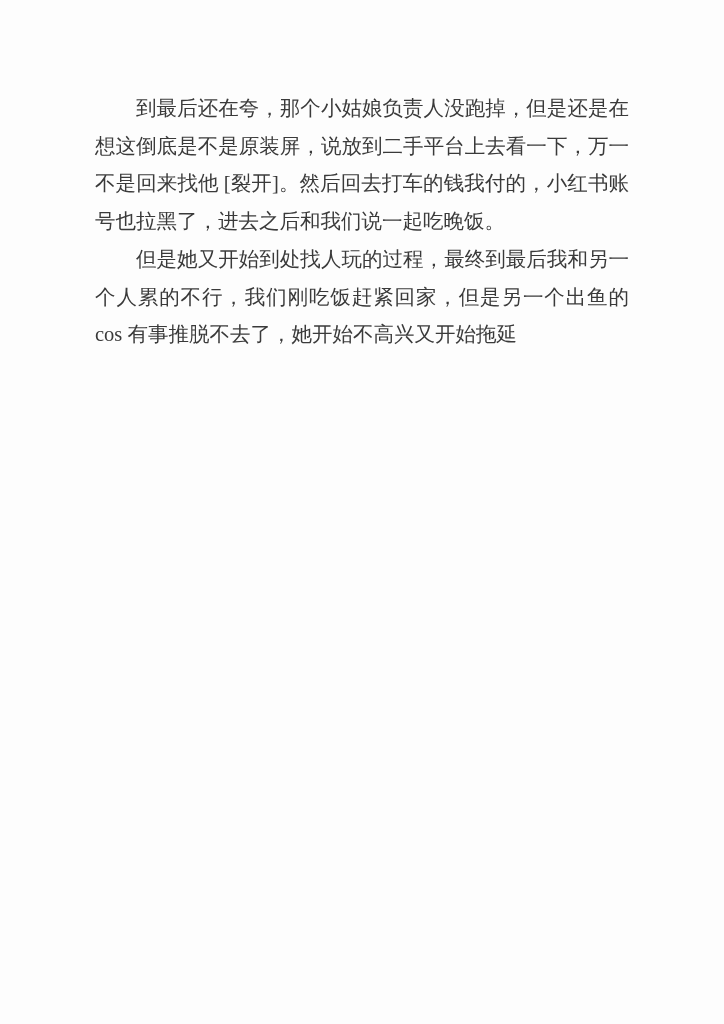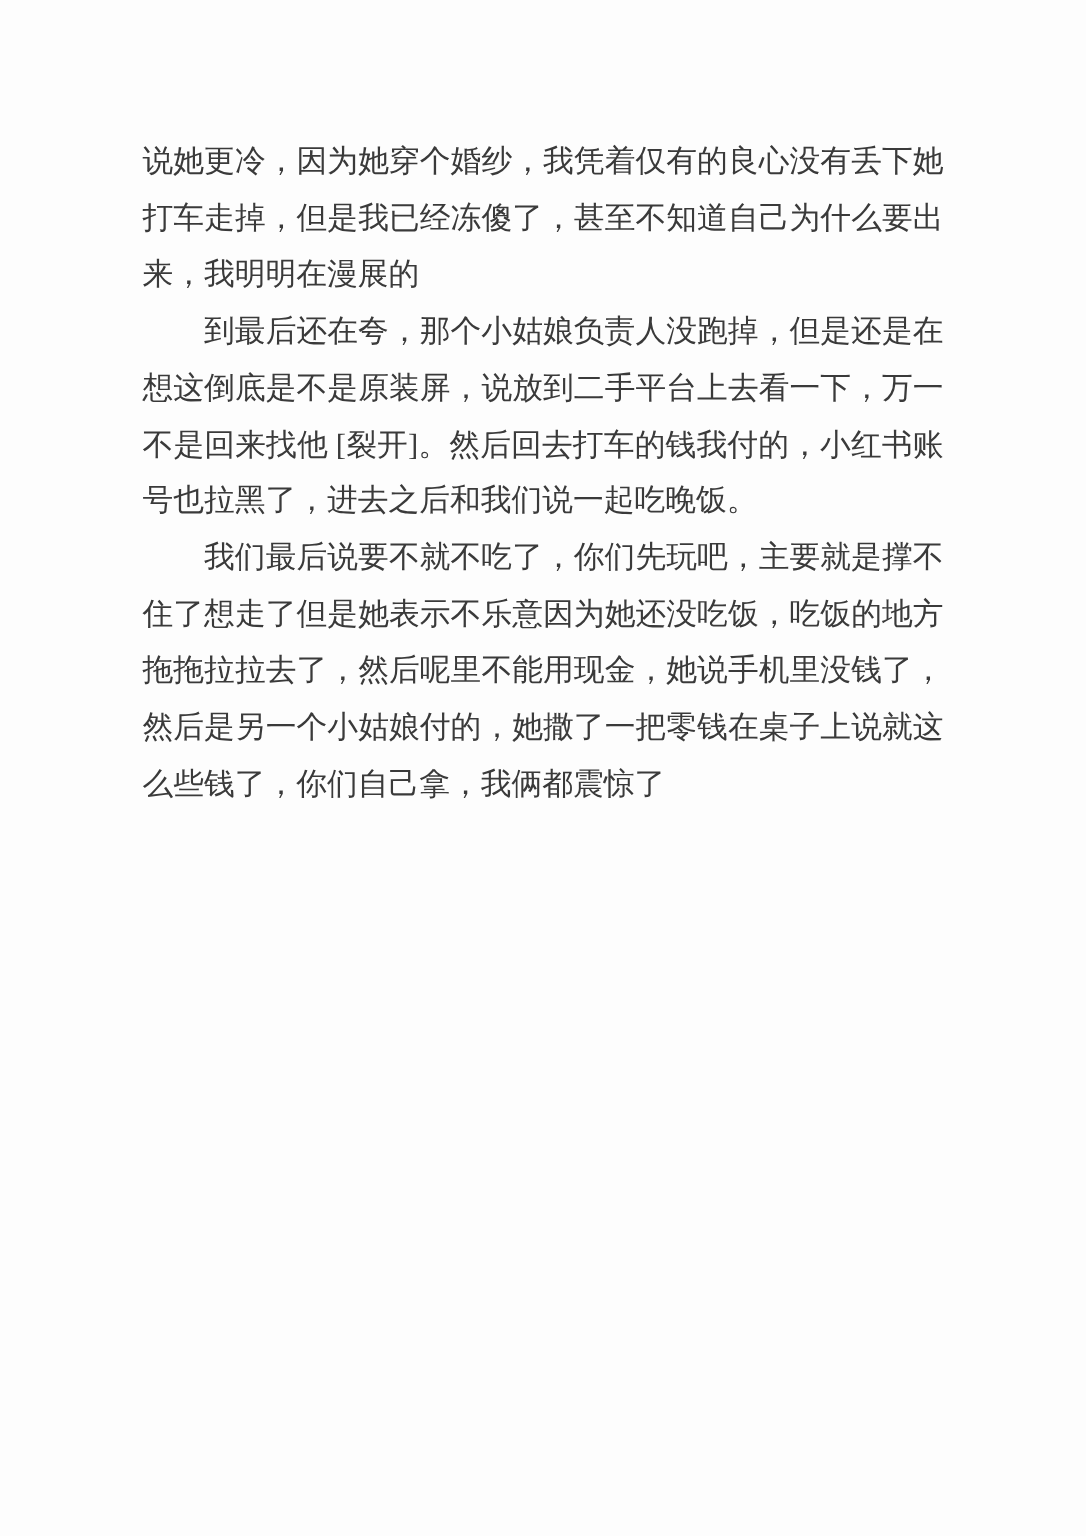--- a/index.html
+++ b/index.html
@@ -34,17 +34,16 @@
   }
   .para.no-indent {
     text-indent: 0;
   }
 </style>
 </head>
 <body>
 
 <div class="page">
   <div class="doc-body">
-    <p class="para no-indent">说她更冷，因为她穿个婚纱，我凭着仅有的良心没有丢下她打车走掉，但是我已经冻傻了，甚至不知道自己为什么要出来，我明明在漫展的</p>
     <p class="para">到最后还在夸，那个小姑娘负责人没跑掉，但是还是在想这倒底是不是原装屏，说放到二手平台上去看一下，万一不是回来找他 [裂开]。然后回去打车的钱我付的，小红书账号也拉黑了，进去之后和我们说一起吃晚饭。</p>
-    <p class="para">我们最后说要不就不吃了，你们先玩吧，主要就是撑不住了想走了但是她表示不乐意因为她还没吃饭，吃饭的地方拖拖拉拉去了，然后呢里不能用现金，她说手机里没钱了，然后是另一个小姑娘付的，她撒了一把零钱在桌子上说就这么些钱了，你们自己拿，我俩都震惊了</p>
+    <p class="para">但是她又开始到处找人玩的过程，最终到最后我和另一个人累的不行，我们刚吃饭赶紧回家，但是另一个出鱼的cos 有事推脱不去了，她开始不高兴又开始拖延</p>
   </div>
 </div>
 
 </body></html>

